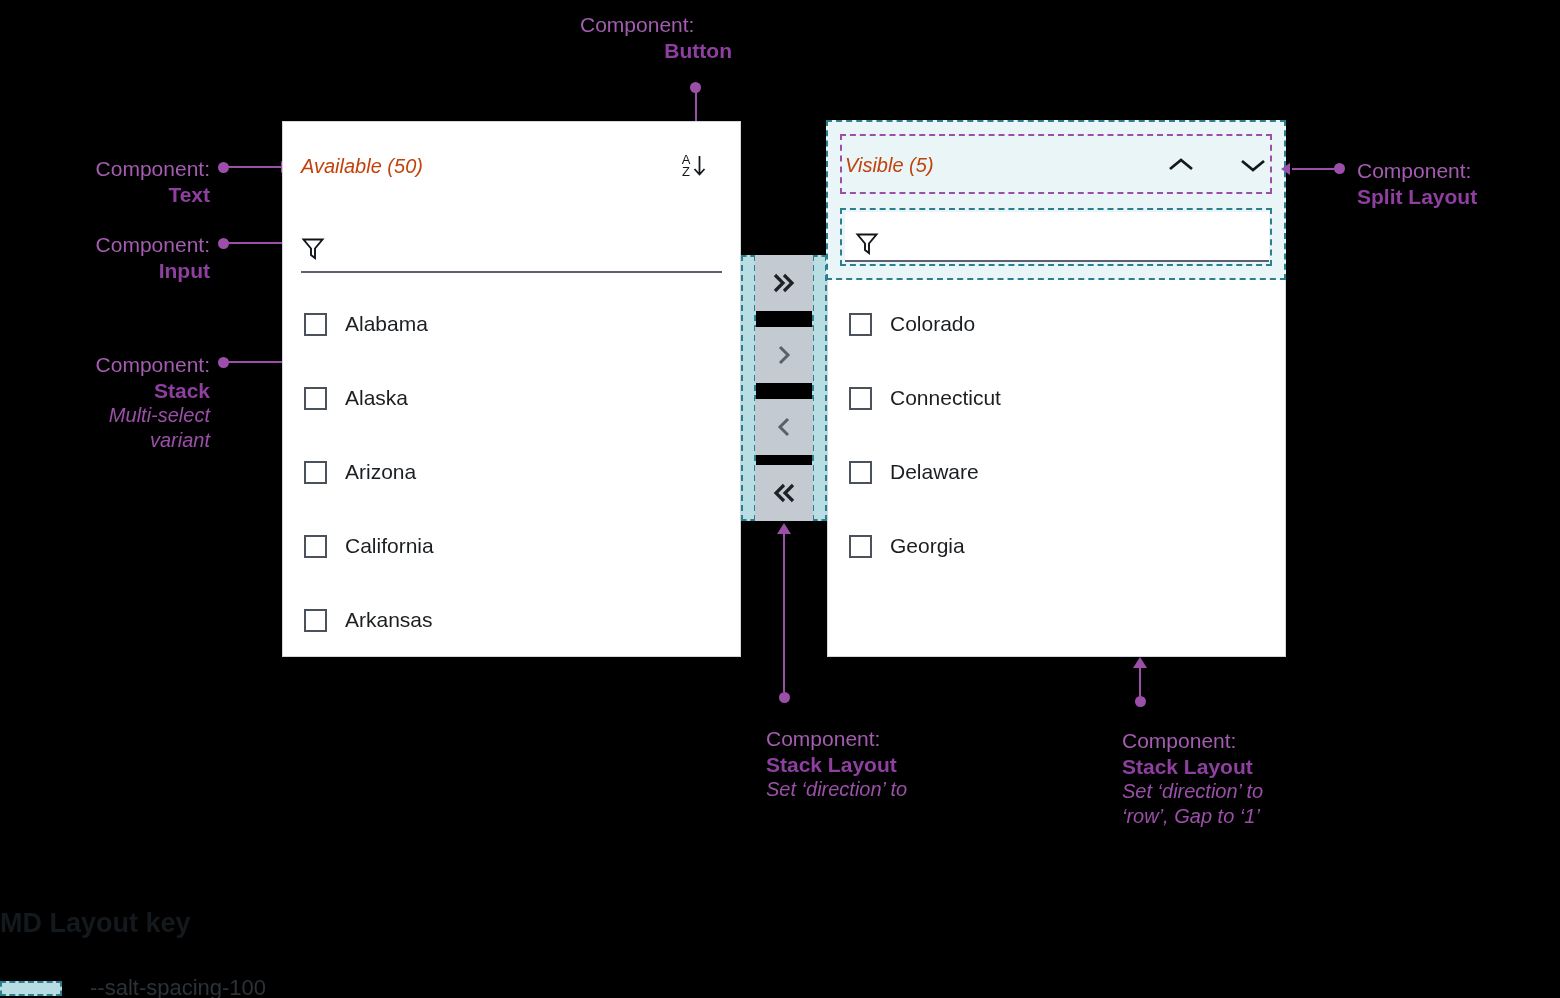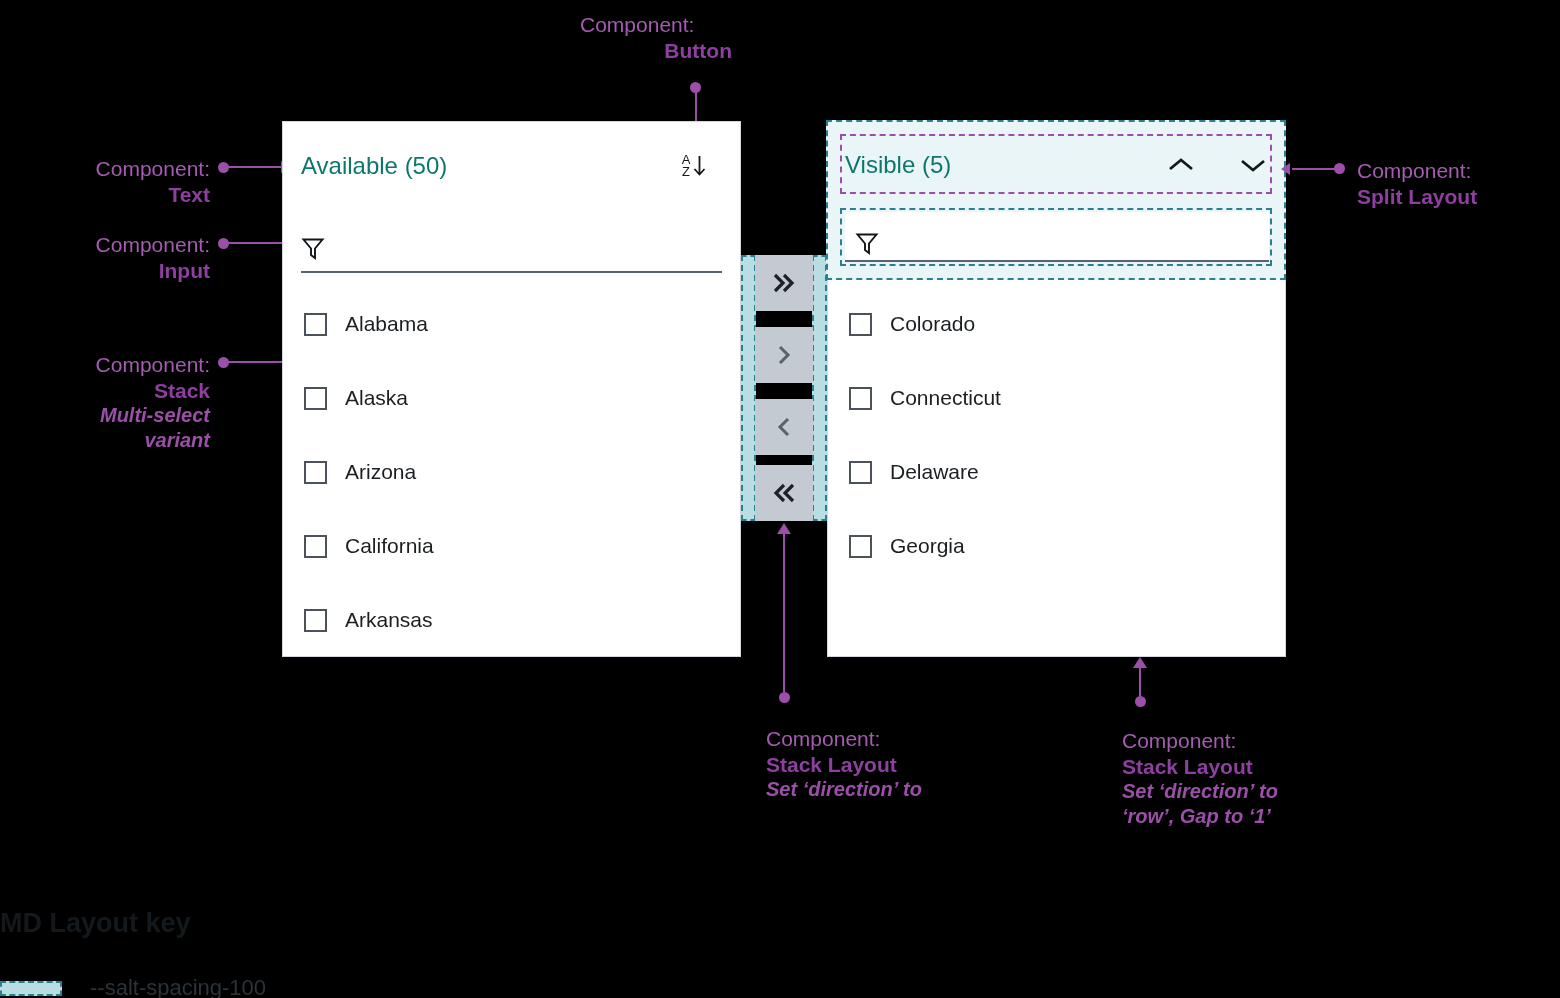--- a/index.html
+++ b/index.html
@@ -6,38 +6,38 @@
   body{
     width:1560px;height:998px;position:relative;overflow:hidden;
     font-family:"Liberation Sans","DejaVu Sans",sans-serif;
   }
   .stage{position:absolute;inset:0;}
 
   
   .anno{position:absolute;color:#9b4fa8;line-height:1.22;}
   .anno .lbl{font-size:21px;color:#a35cb0;font-weight:400;}
   .anno .nm{font-size:21px;color:#8e3fa0;font-weight:700;}
-  .anno .it{font-size:20px;color:#9b4fa8;font-weight:700;font-style:italic;}
+  .anno .it{font-size:20px;color:#9b4fa8;font-weight:400;font-style:italic;}
   .anno.right-al{text-align:right;}
   .anno.left-al{text-align:left;}
 
   
   .dot{position:absolute;width:11px;height:11px;border-radius:50%;background:#9b4fa8;}
   .hline{position:absolute;height:2px;background:#9b4fa8;}
   .vline{position:absolute;width:2px;background:#9b4fa8;}
   .arr{position:absolute;width:0;height:0;}
   .arr-r{border-top:6px solid transparent;border-bottom:6px solid transparent;border-left:9px solid #9b4fa8;}
   .arr-l{border-top:6px solid transparent;border-bottom:6px solid transparent;border-right:9px solid #9b4fa8;}
   .arr-d{border-left:7px solid transparent;border-right:7px solid transparent;border-top:11px solid #9b4fa8;}
   .arr-u{border-left:7px solid transparent;border-right:7px solid transparent;border-bottom:11px solid #9b4fa8;}
 
   
   .panel{position:absolute;background:#ffffff;border:1px solid #d2d7dd;box-sizing:border-box;}
   .panel-head{position:absolute;display:flex;align-items:center;justify-content:space-between;}
-  .head-title{font-size:24px;color:#0f766e;white-space:nowrap;}
+  .head-title{font-size:20px;color:#c2410c;white-space:nowrap;font-style:italic;}
   .head-actions{display:flex;align-items:center;gap:38px;}
   .icon-btn{display:flex;align-items:center;justify-content:center;background:transparent;border:0;padding:0;cursor:pointer;}
 
   .filter-row{position:absolute;display:flex;align-items:flex-end;box-sizing:border-box;}
   .filter-inner{display:flex;align-items:center;width:100%;border-bottom:2px solid #5a626d;height:100%;padding-bottom:0;}
   .filter-input{border:0;outline:none;background:transparent;font-size:19px;color:#1c1f22;flex:1;
     font-family:"Liberation Sans","DejaVu Sans",sans-serif;margin-left:10px;}
 
   .list{position:absolute;left:0;right:1px;}
   .list-item{display:flex;align-items:center;height:74px;padding-left:21px;cursor:pointer;}

